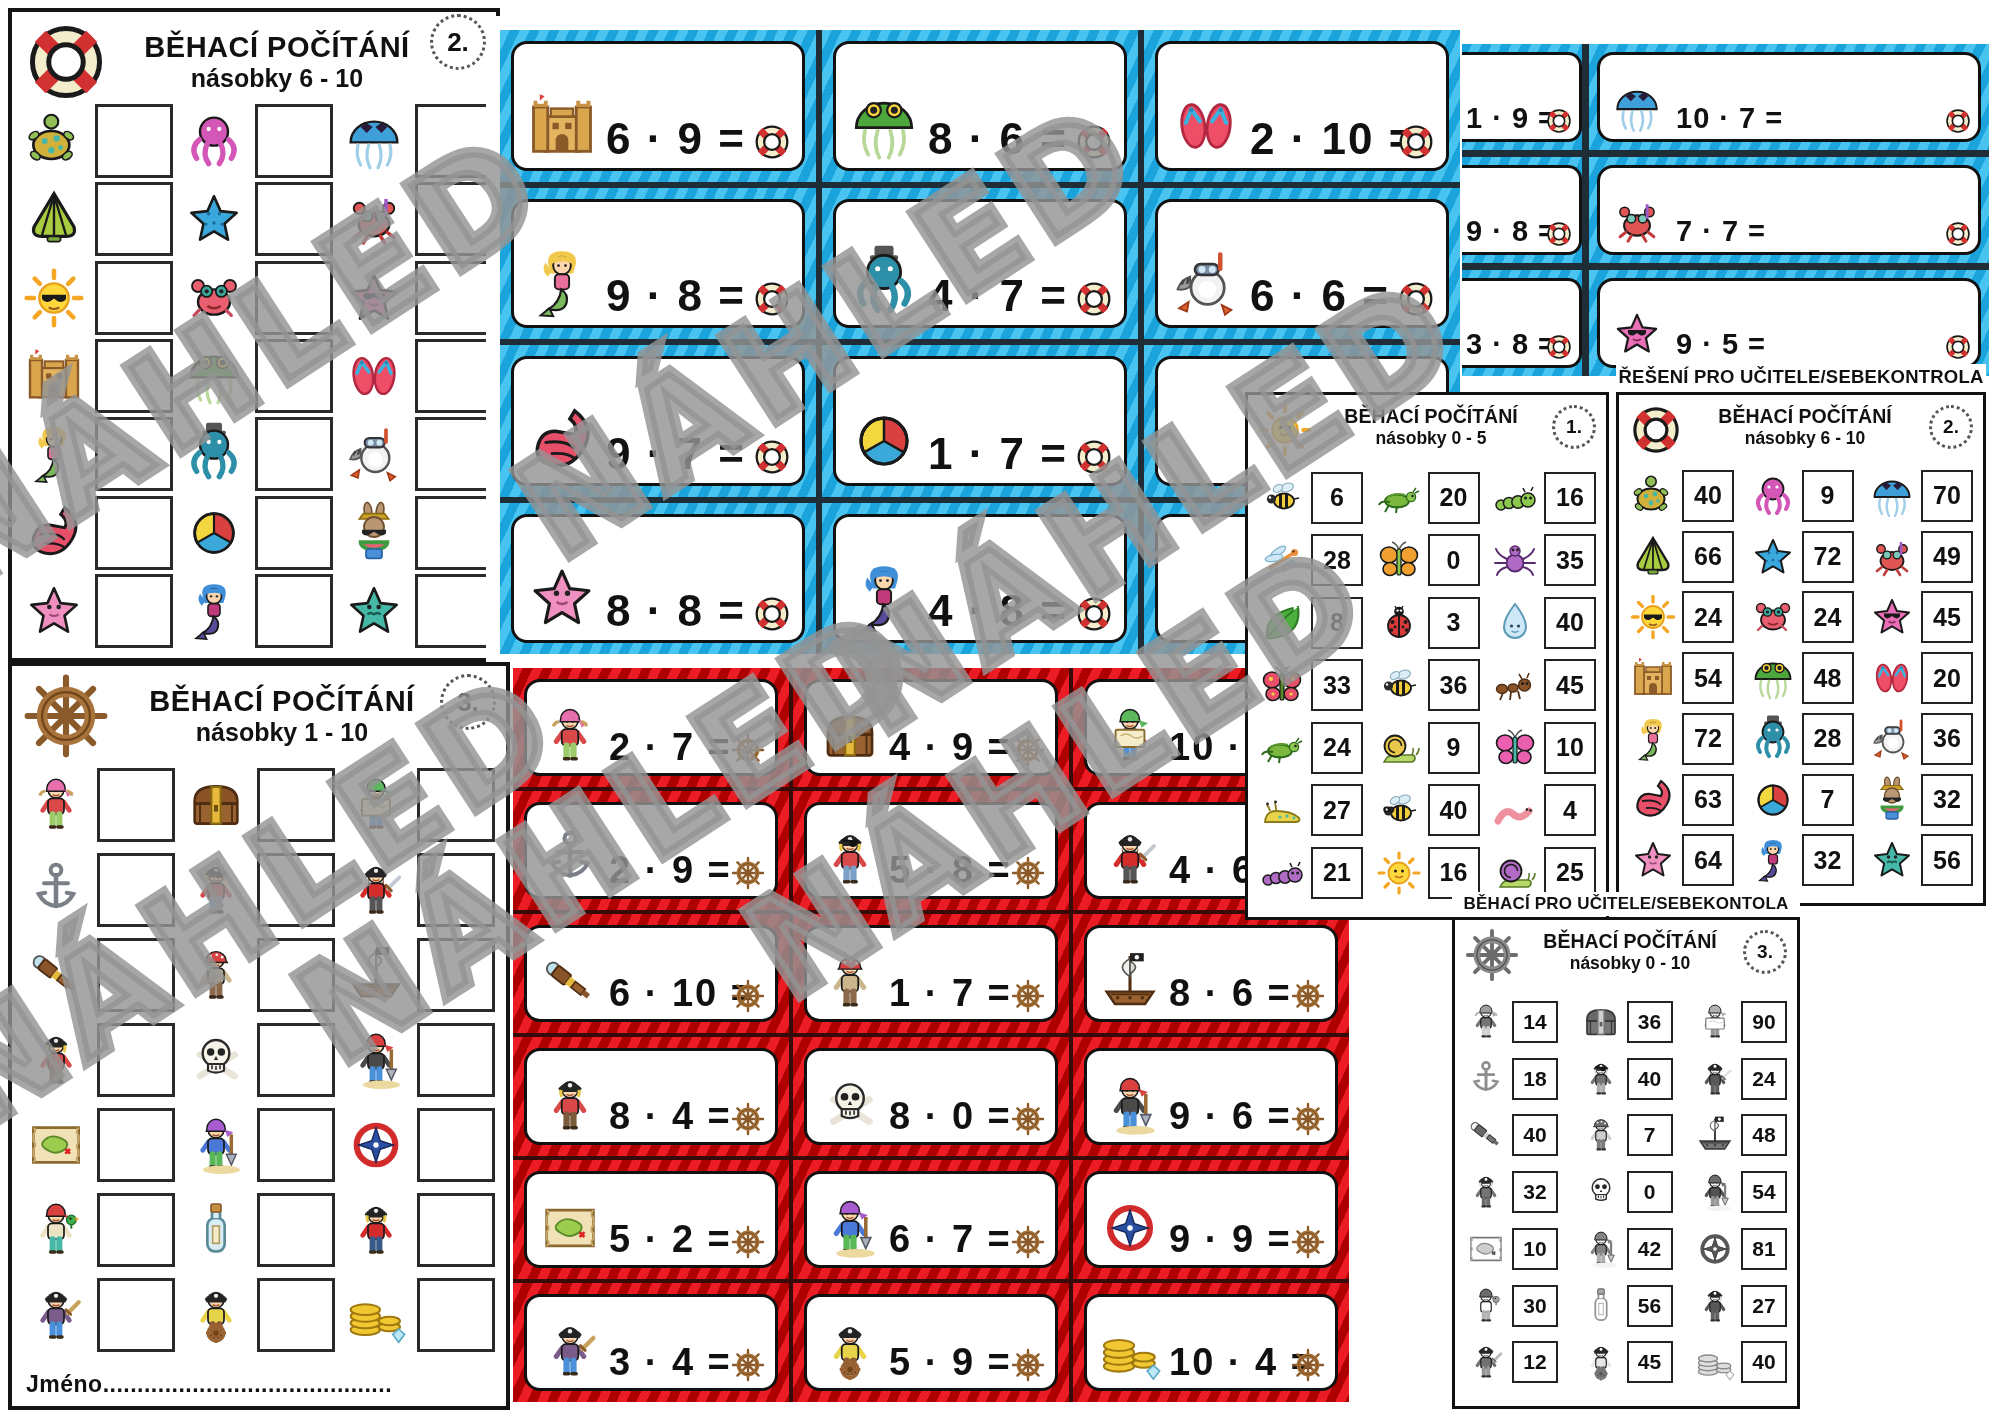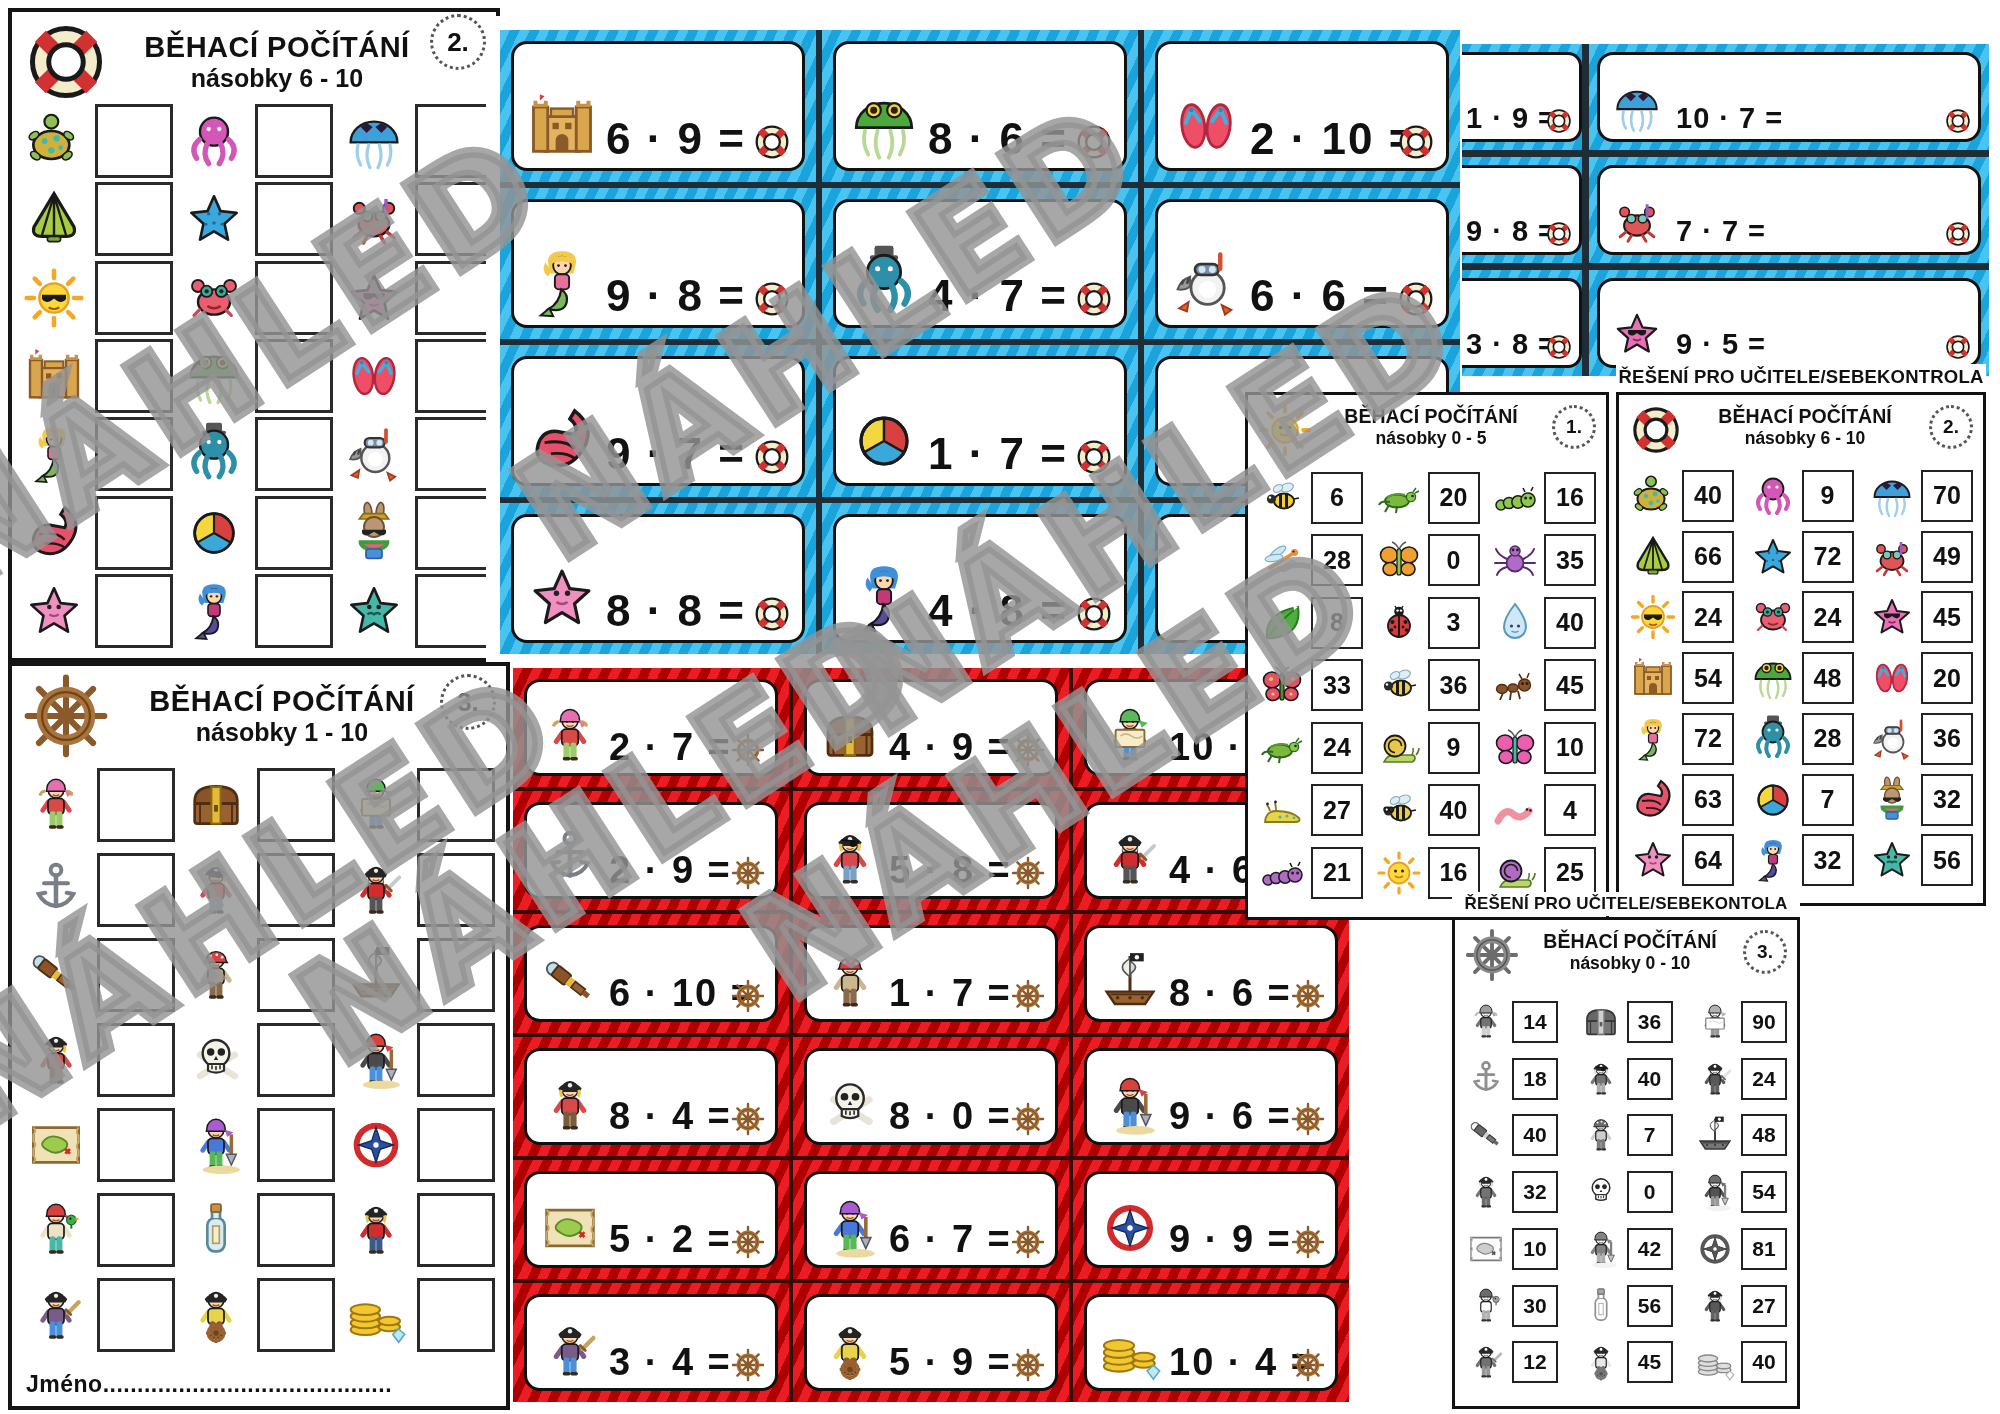--- a/index.html
+++ b/index.html
@@ -2426,21 +2426,21 @@
                 <circle cx="27.5" cy="21" r="1.7" fill="#222"></circle>
                 <path d="M19 26.5q2.5-2 5 0 2.5-2 5 0" stroke="#1a5a50" stroke-width="1.8" fill="none"></path>
               </svg>
             </span>
             <div class="nbox">56</div>
           </div>
         </div>
       </div>
   </div>
 
-  <div class="ans-header" id="h3">ŘEŠENÍ PRO UČITELE/SEBEKONTOLA</div>
+  <div class="ans-header" id="h3">BĚHACÍ PRO UČITELE/SEBEKONTOLA</div>
   <div class="ans-sheet gray" id="ans3">
     <div class="ans-head">
       <span class="ic ans-ic">
           <svg viewBox="0 0 48 48">
             <g stroke="#8a5a2b" stroke-width="3.2" stroke-linecap="round">
               <path d="M24 4v40M4 24h40M9.9 9.9l28.2 28.2M38.1 9.9L9.9 38.1"></path>
             </g>
             <circle cx="24" cy="24" r="12.5" fill="none" stroke="#a9743c" stroke-width="5.5"></circle>
             <circle cx="24" cy="24" r="12.5" fill="none" stroke="#6f4418" stroke-width="1.2"></circle>
             <circle cx="24" cy="24" r="4.2" fill="#8a5a2b"></circle>

